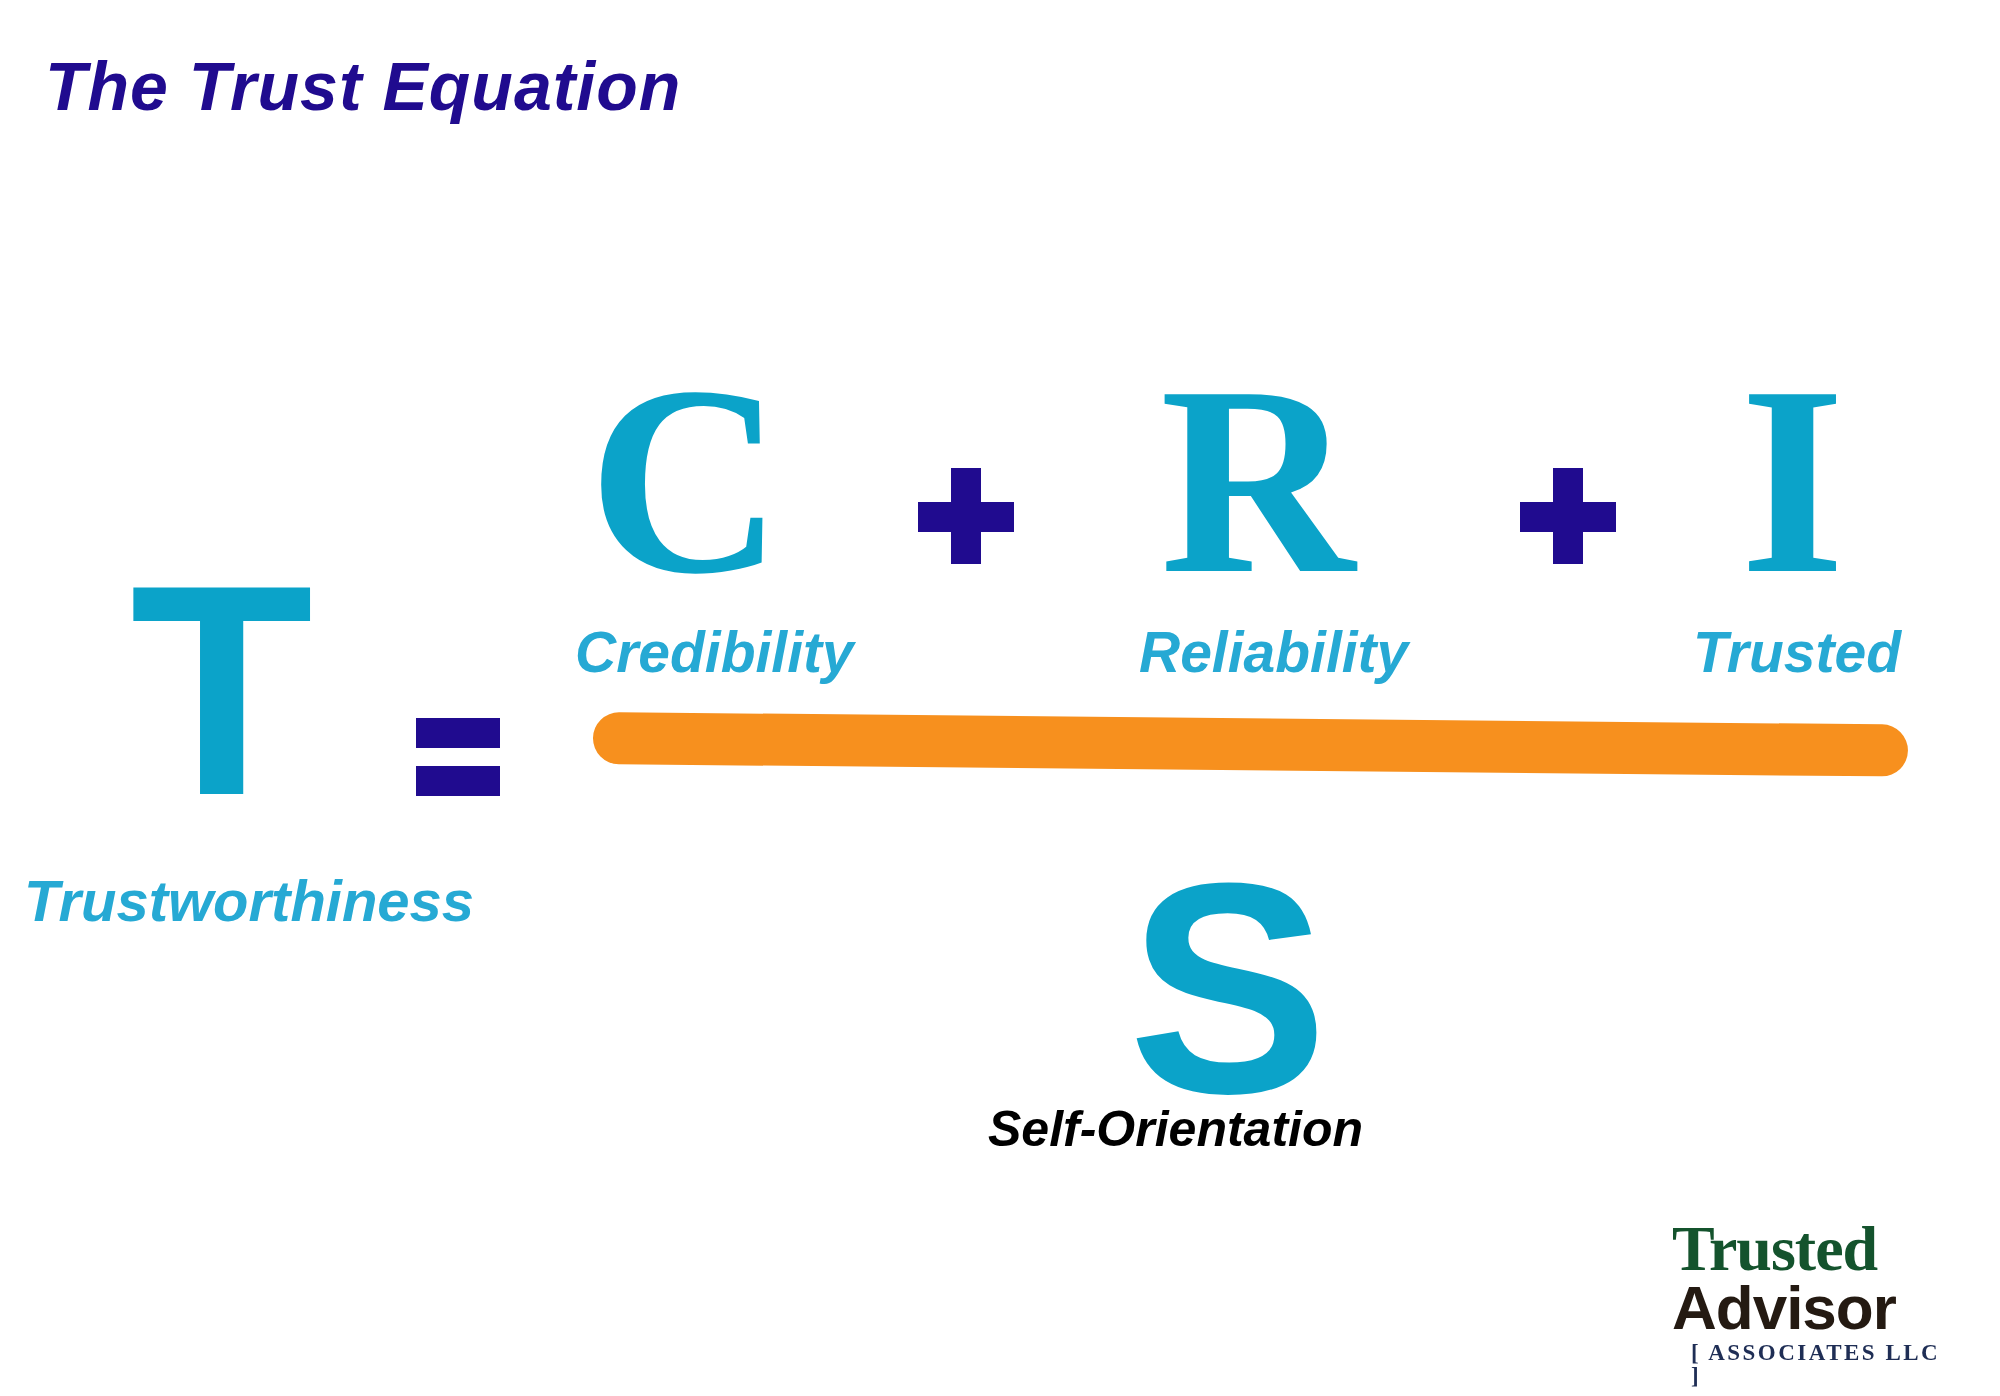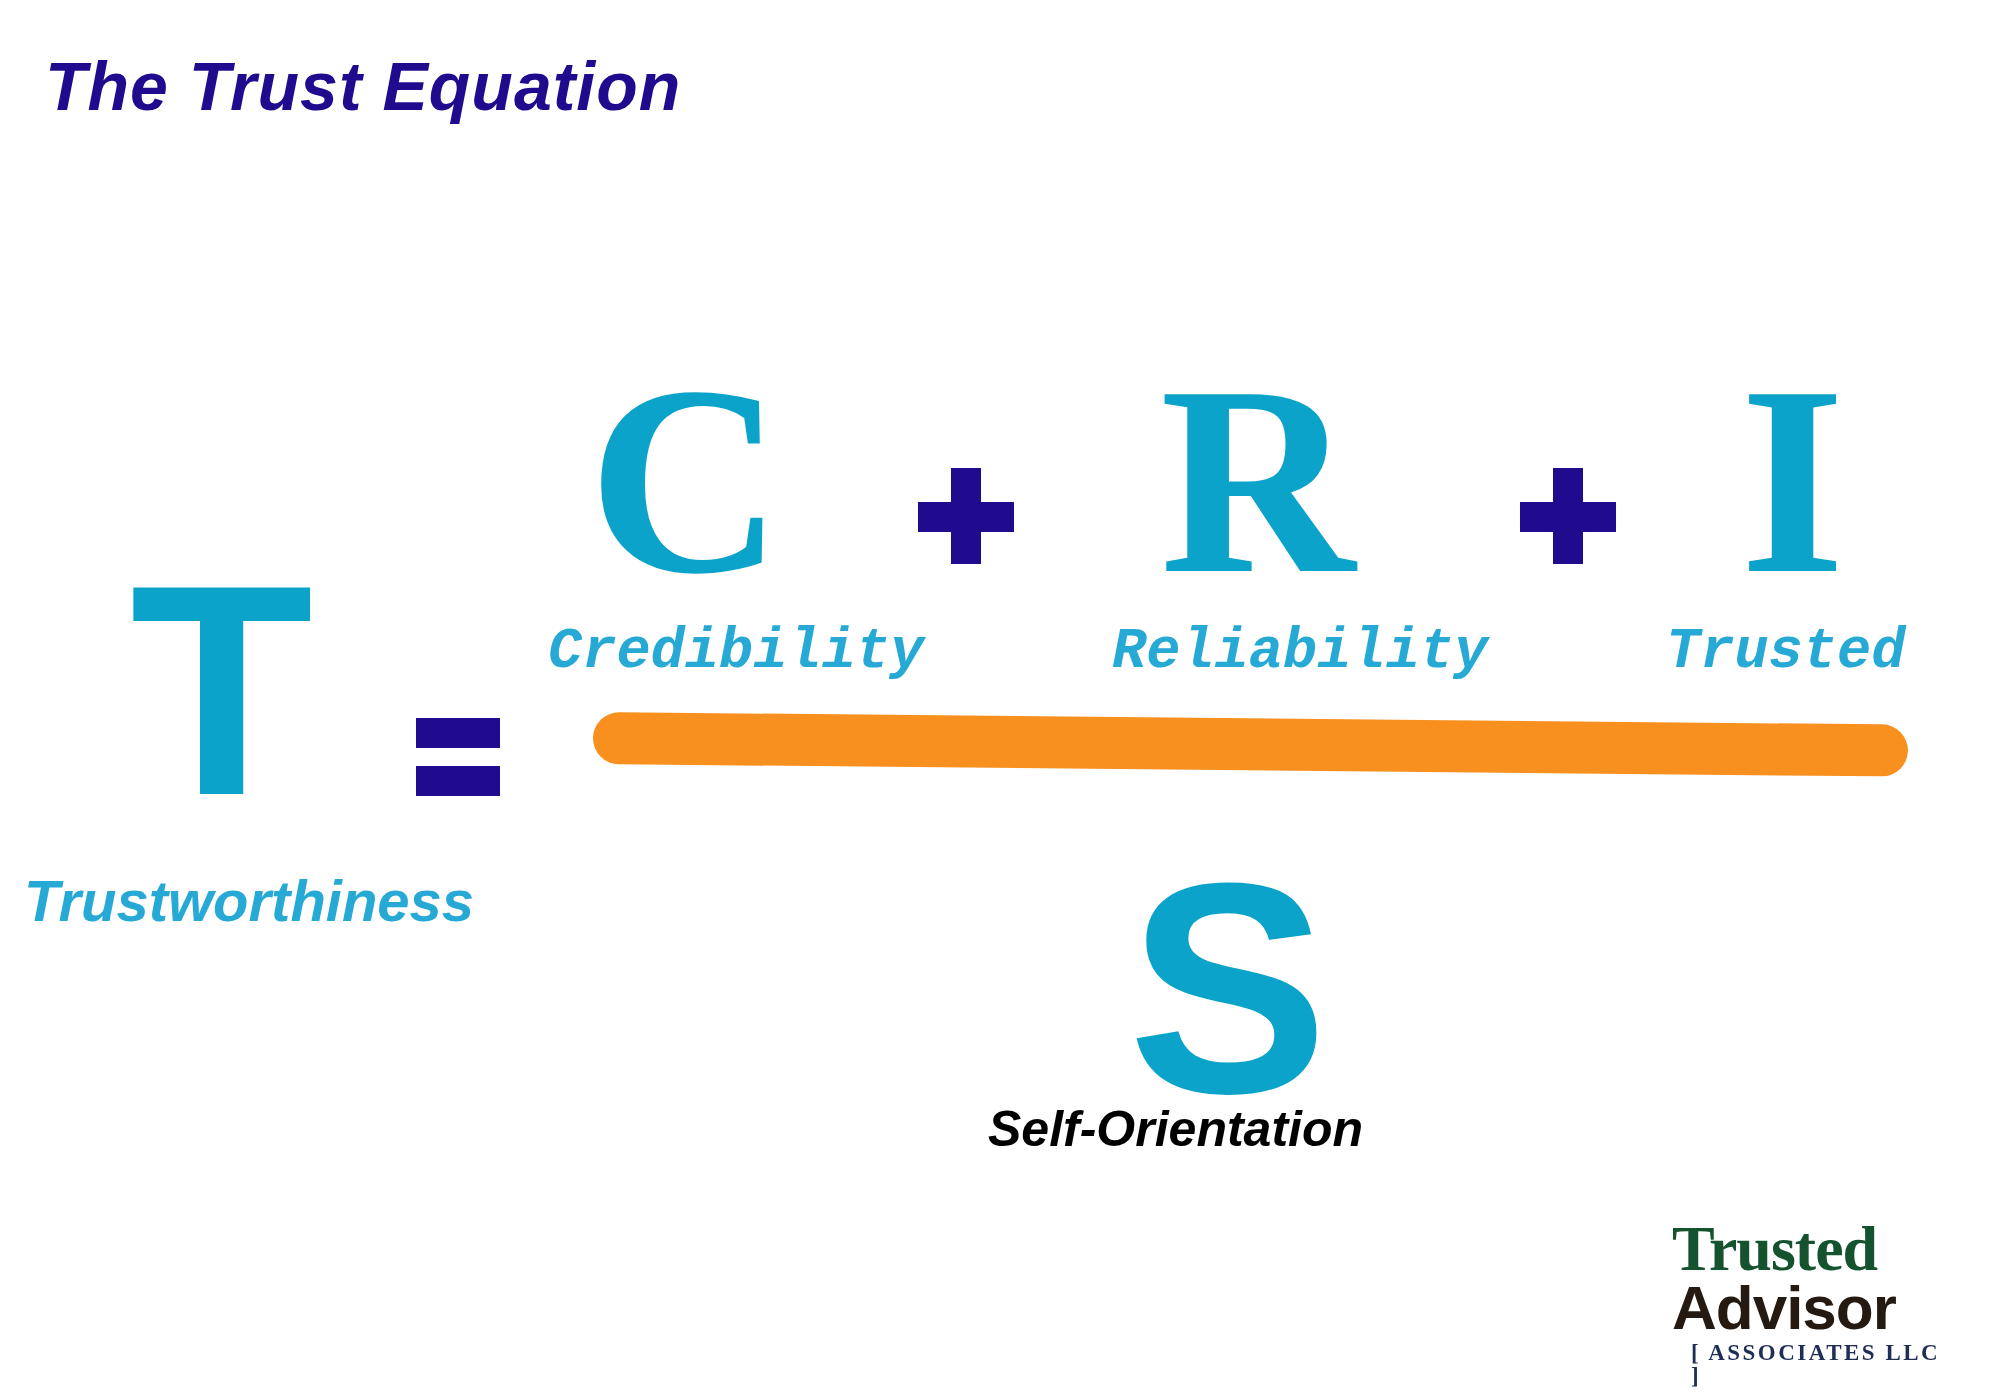--- a/index.html
+++ b/index.html
@@ -107,27 +107,28 @@
     left: 33px; top: 0;
     width: 30px; height: 96px;
     background: #200B8F;
   }
   #plus-1 { left: 918px;  top: 468px; }
   #plus-2 { left: 1520px; top: 468px; }
 
   
   .sub-label {
     position: absolute;
-    font-family: Liberation Mono, monospace;
+    font-family: Liberation Sans, sans-serif;
     font-weight: bold;
     font-style: italic;
     font-size: 57px;
     line-height: 1;
     color: #26A9D4;
     white-space: nowrap;
+    margin-left: 27px;
   }
   #credibility  { left: 548px;  top: 624px; }
   #reliability  { left: 1112px; top: 624px; }
   #intimacy     { left: 1666px; top: 624px; }
 
   
   #fraction-bar {
     position: absolute;
     left: 593px;
     top: 712px;

